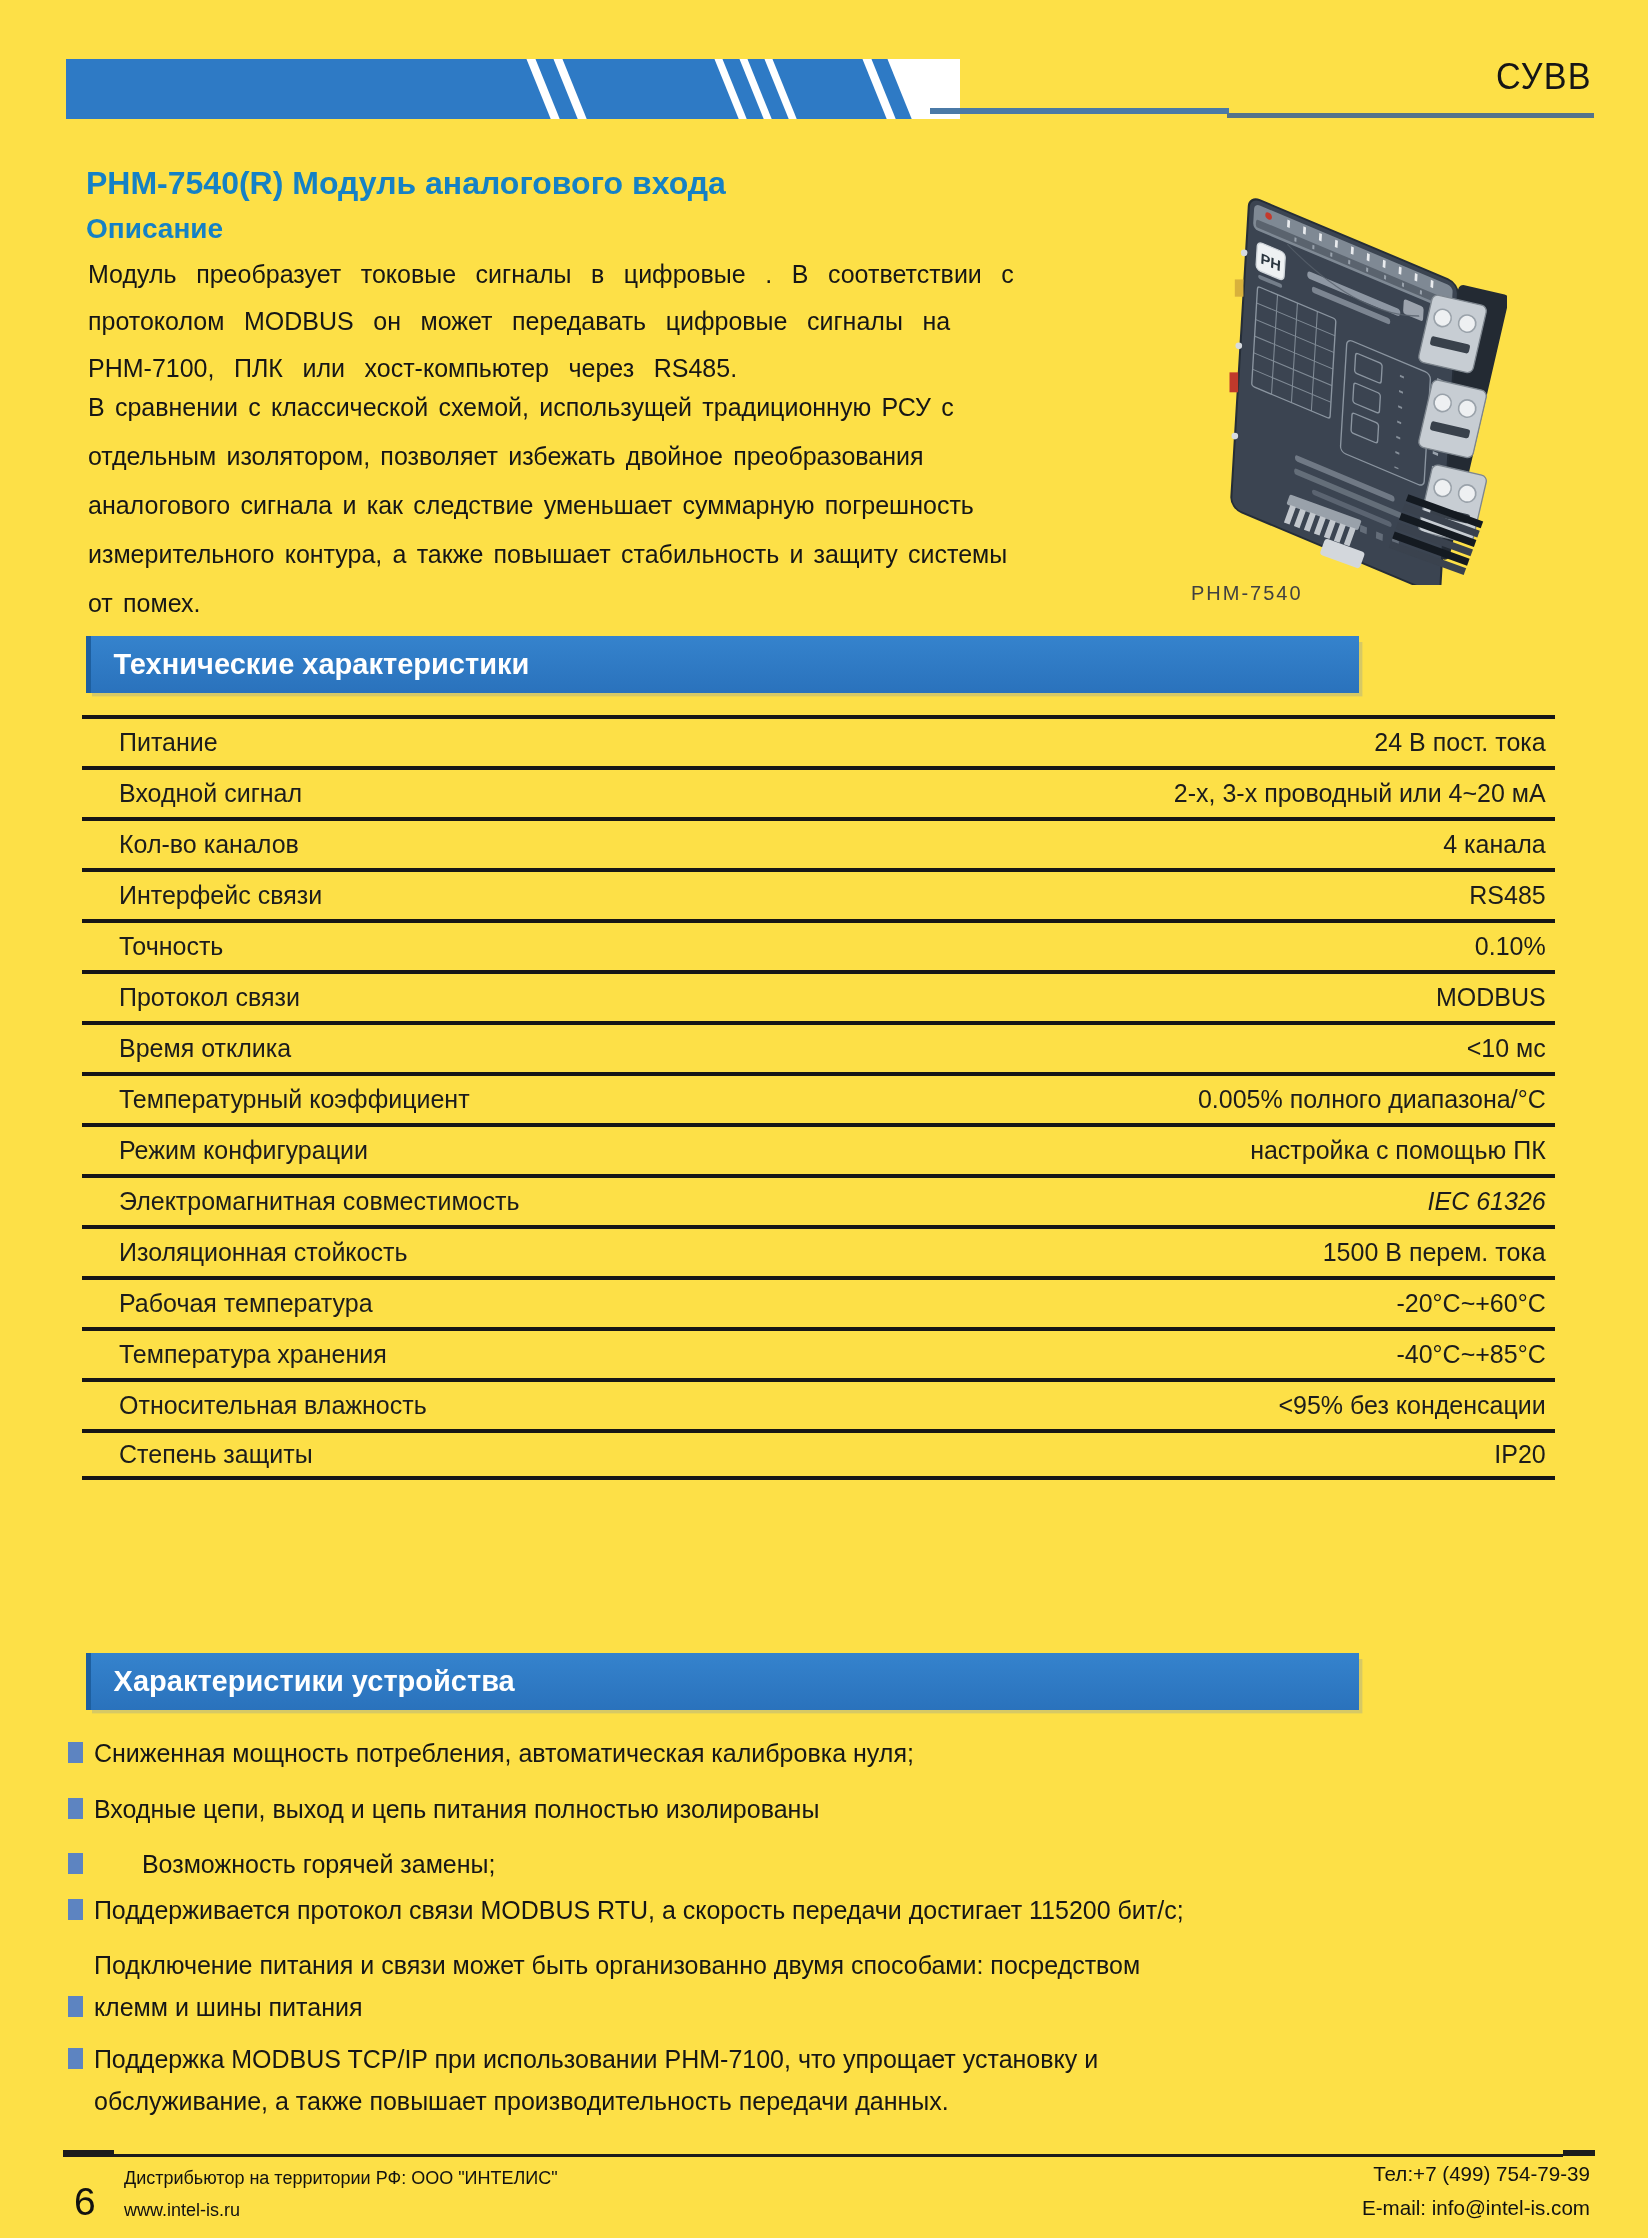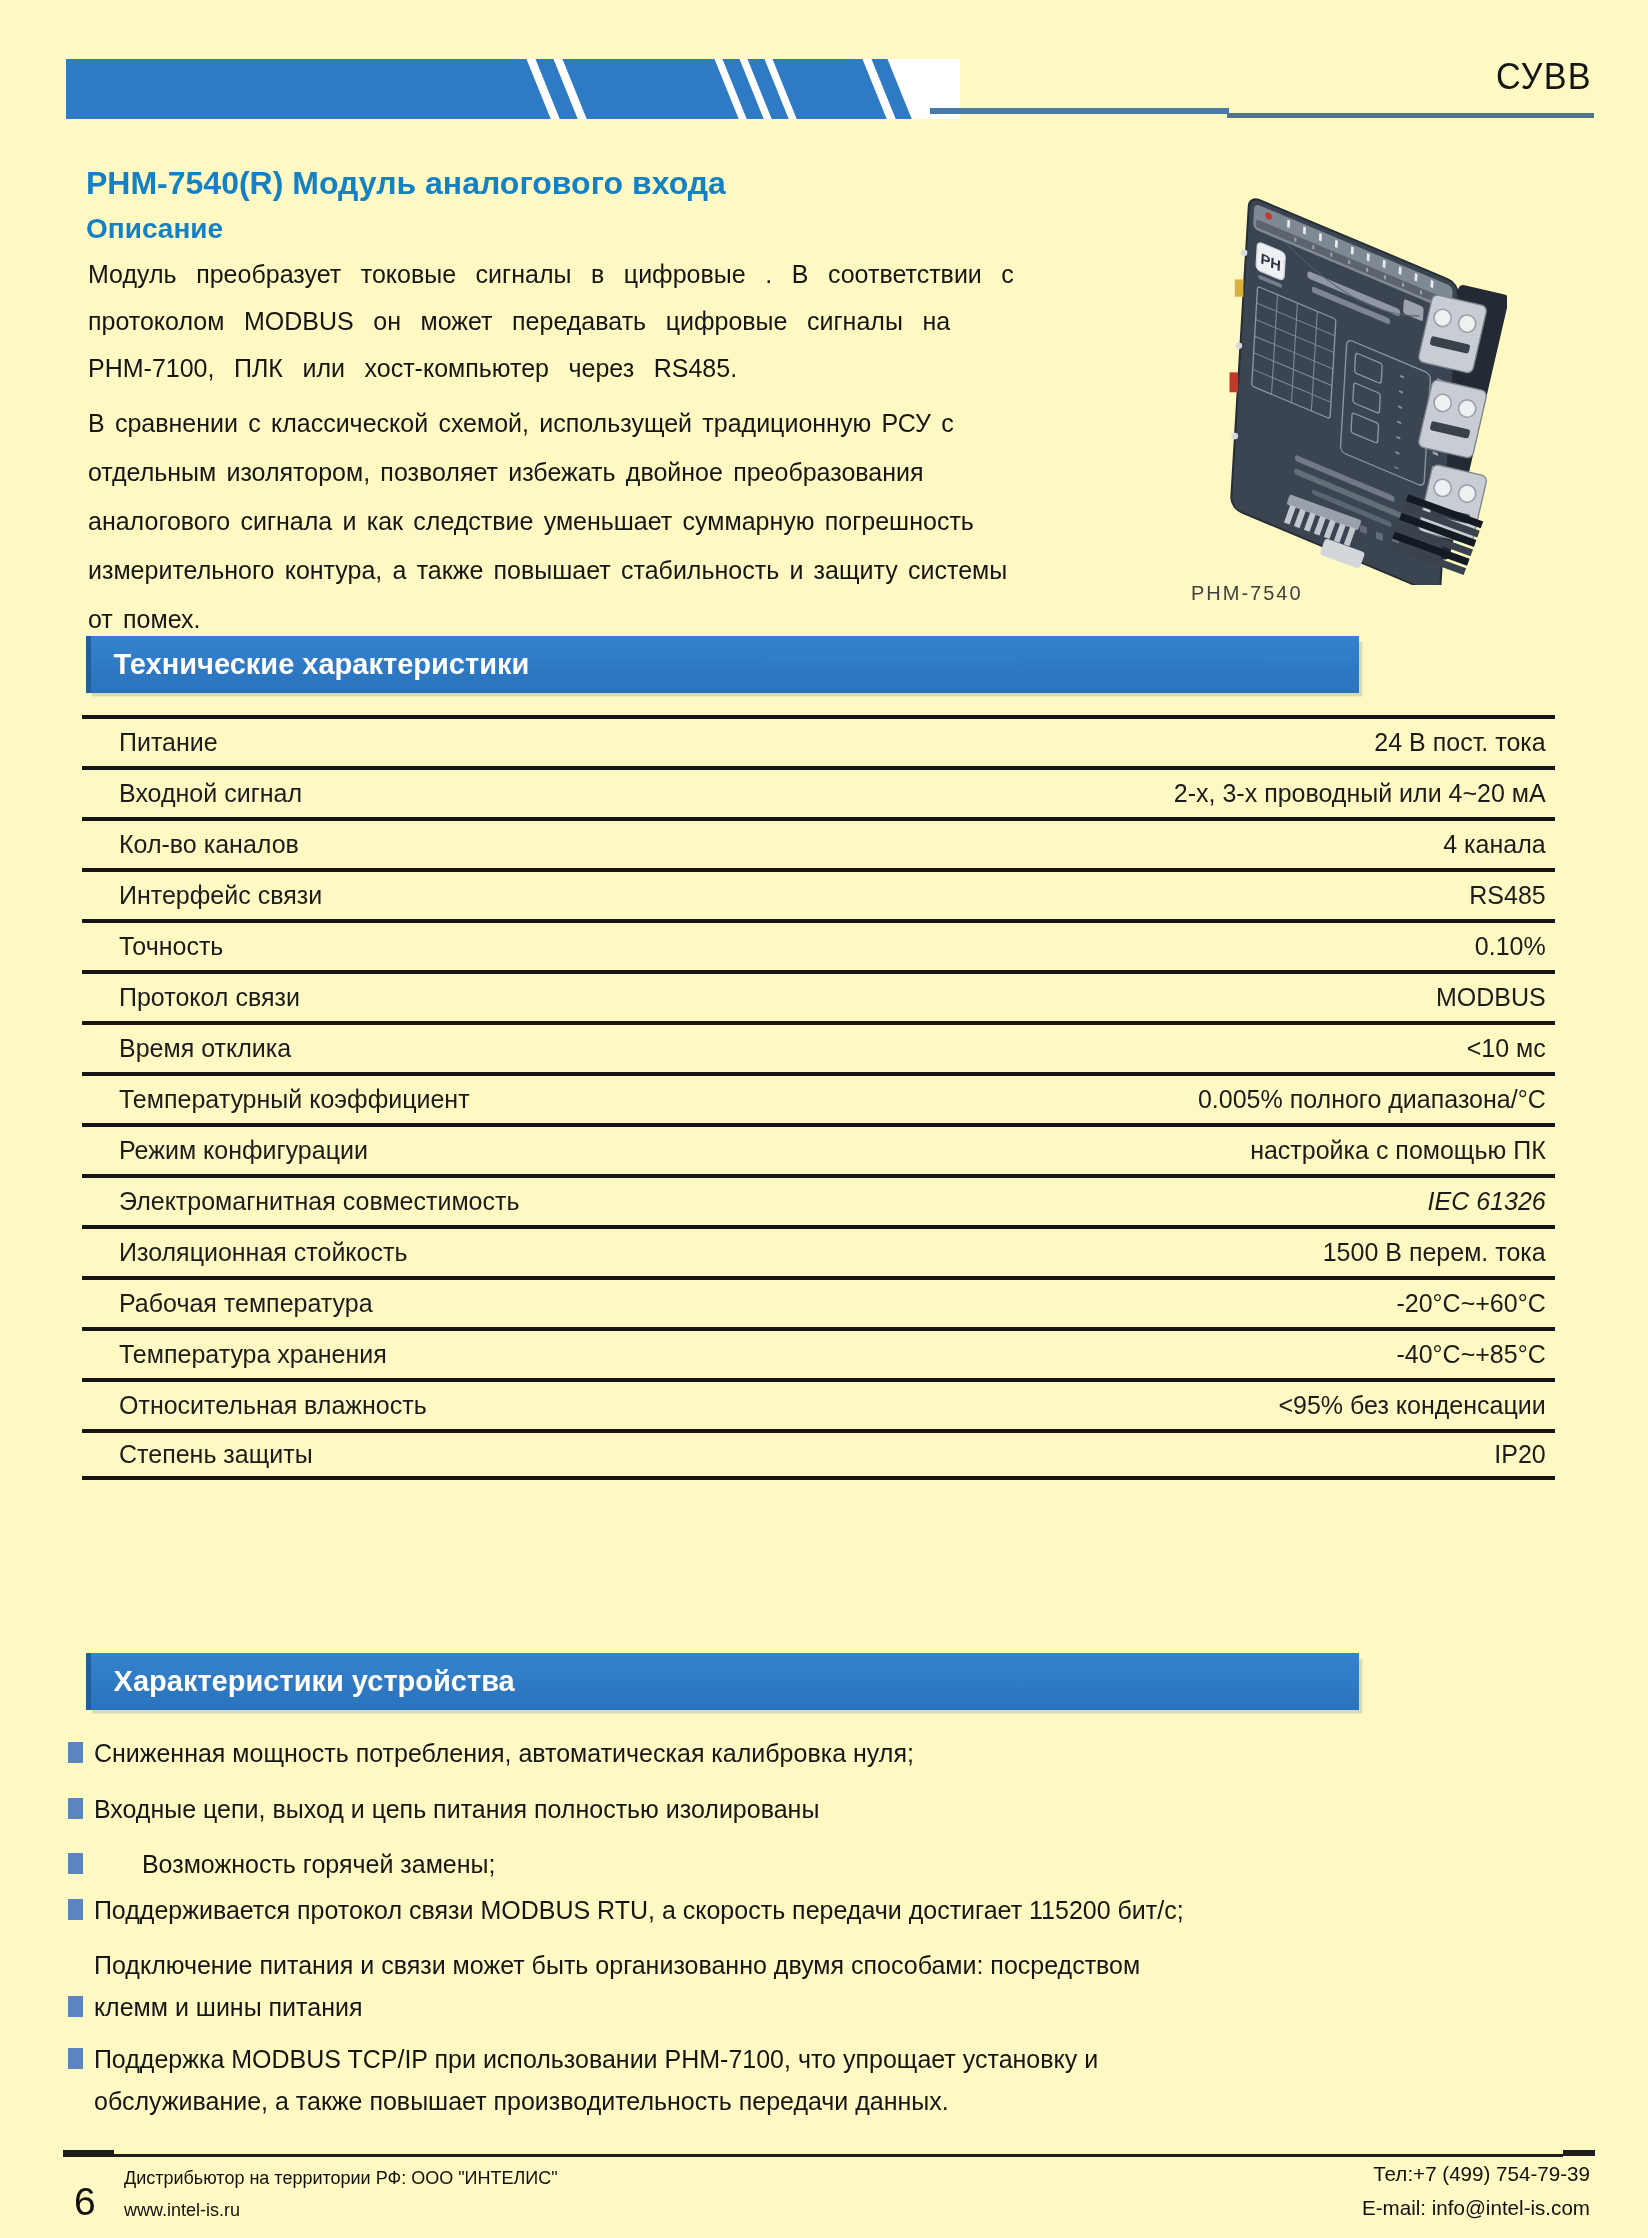--- a/index.html
+++ b/index.html
@@ -1,35 +1,35 @@
 <!DOCTYPE html>
 <html style="font-size:10.6px"><head>
 <meta charset="utf-8">
 <style>
   html,body{margin:0;padding:0;background:#e8e8e8;}
-  .page{position:relative;width:1649px;height:2239px;background:#fef9c3;overflow:hidden;
+  .page{position:relative;width:1649px;height:2239px;background:#fde047;overflow:hidden;
         font-family:"Liberation Sans",sans-serif;color:#1c1c1c;}
 
   
   .banner{position:absolute;left:66px;top:59px;width:894px;height:60px;background:#2e7ac5;overflow:hidden;}
   .banner .stripe{position:absolute;top:-9.3px;height:80px;background:#ffffff;transform:skewX(22deg);}
   .hairline1{position:absolute;left:930px;top:108px;width:299px;height:6px;background:#4b7aa6;}
   .hairline2{position:absolute;left:1227px;top:113px;width:367px;height:5.3px;background:#54748b;}
   .brand{position:absolute;top:56px;right:57px;font-size:36px;font-weight:500;letter-spacing:1.3px;
          color:#161616;transform:scaleX(.95);transform-origin:right center;}
 
   
   .doc-title{position:absolute;left:86px;top:165px;font-size:32px;font-weight:bold;color:#1581c5;letter-spacing:0px;}
   .doc-subtitle{position:absolute;left:86px;top:213px;font-size:28px;font-weight:bold;color:#1581c5;}
 
   
   .desc{position:absolute;left:88px;font-size:25px;color:#161616;}
   .desc .line{white-space:nowrap;}
   .desc-p1{top:251px;line-height:47px;word-spacing:12.6px;}
-  .desc-p2{top:399px;line-height:49px;word-spacing:3.3px;}
+  .desc-p2{top:383px;line-height:49px;word-spacing:3.3px;}
 
   
   .figure{position:absolute;left:1191px;top:173px;width:316px;height:412px;}
   .fig-caption{position:absolute;left:1191px;top:582px;width:316px;text-align:left;
                font-size:20px;letter-spacing:2px;color:#414141;}
 
   
   .sec{position:absolute;left:86px;width:1273px;height:57px;box-sizing:border-box;
        background:linear-gradient(180deg,#3583cd,#2a72bc);border-left:5.3px solid #1e5f9f;
        box-shadow:4.7px 4.7px 0 -1.3px rgba(130,150,170,.3);

